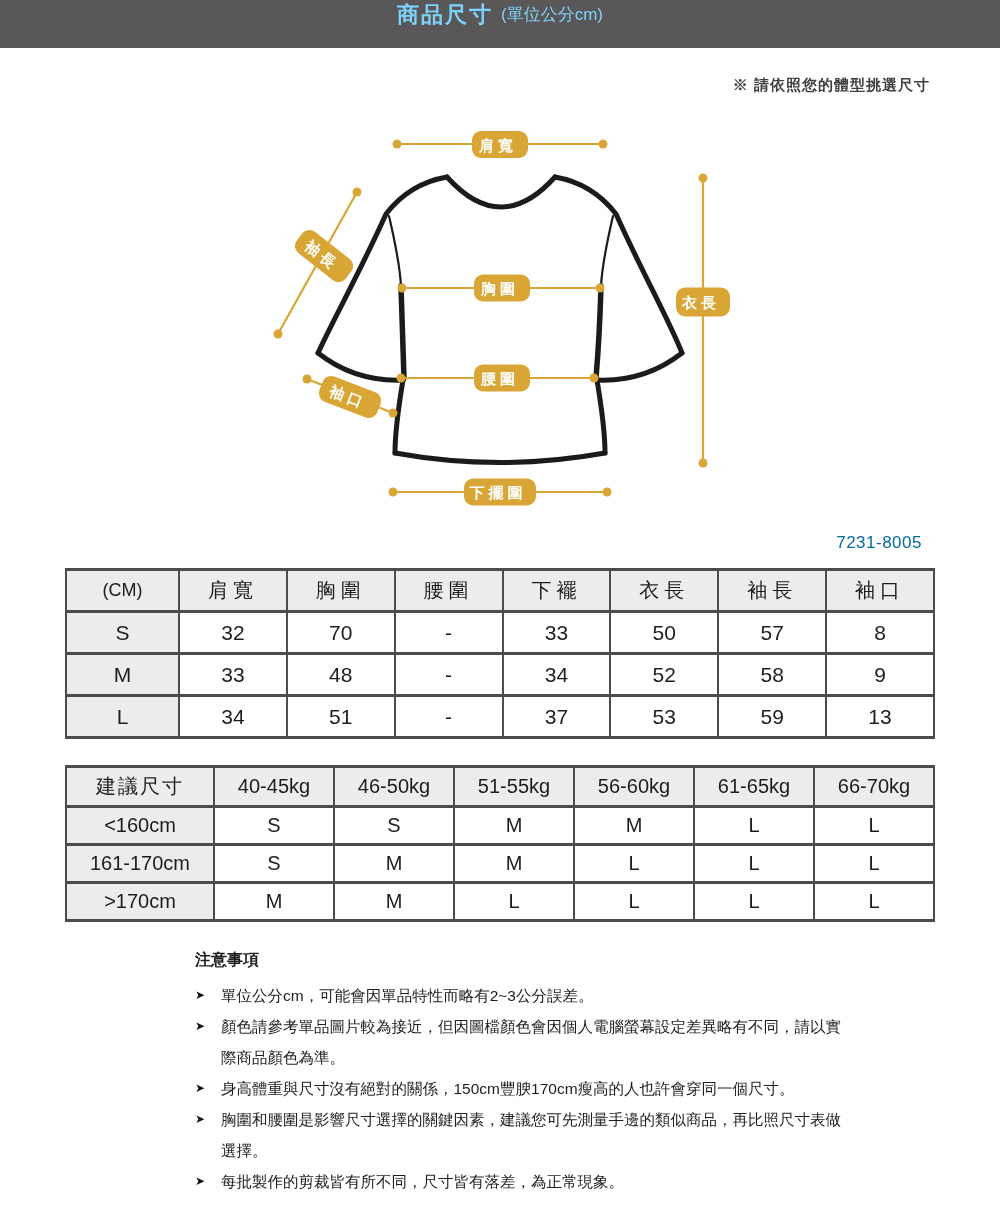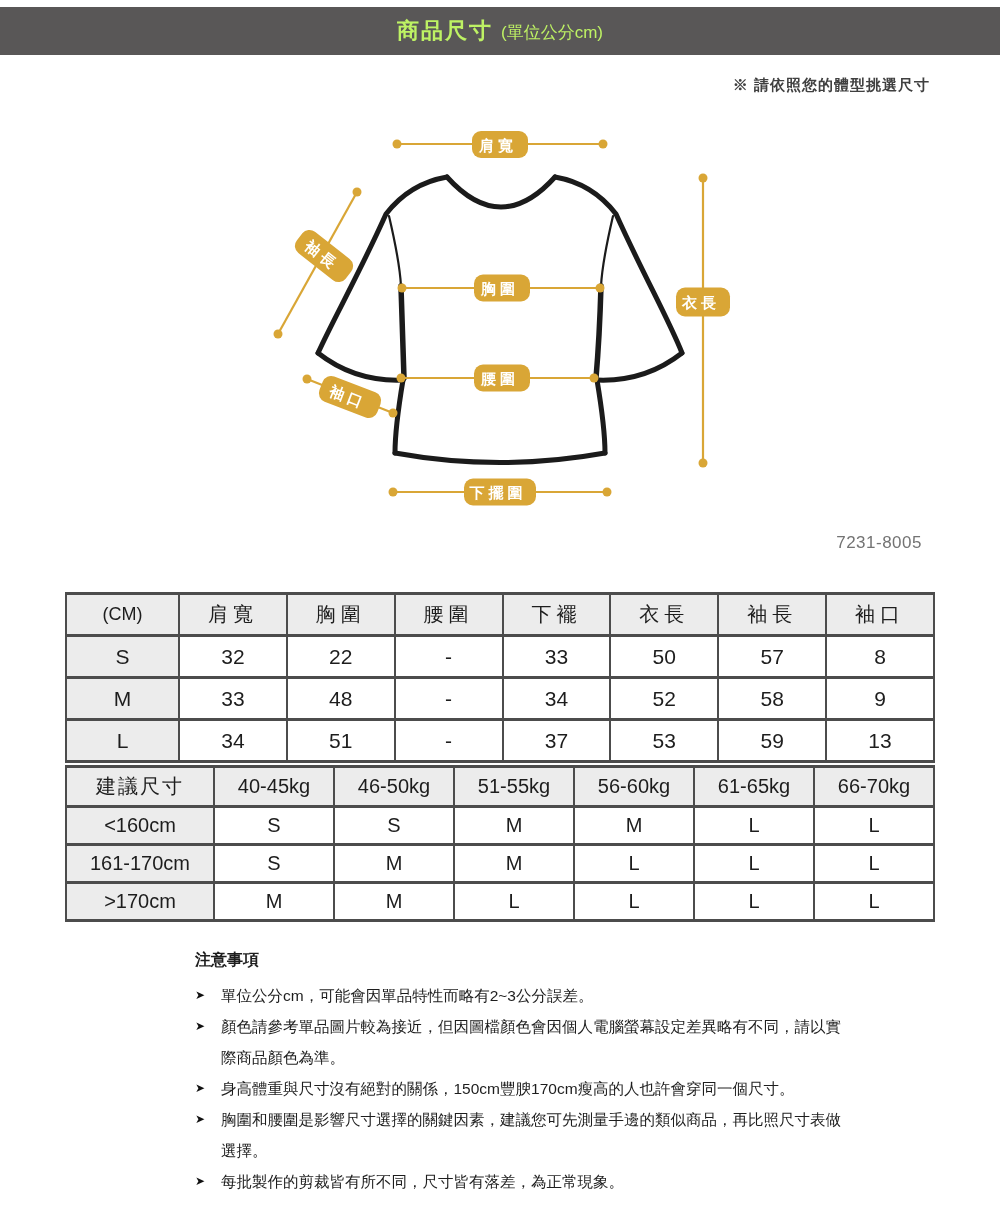--- a/index.html
+++ b/index.html
@@ -4,32 +4,32 @@
 <style>
   html,body{margin:0;padding:0;}
   body{
     width:1000px;height:1215px;background:#fff;
     font-family:"Liberation Sans", sans-serif;color:#222;
   }
   .page{position:relative;width:1000px;height:1215px;background:#fff;overflow:hidden;}
 
   
   .topbar{
-    position:absolute;top:7px;left:0;width:1000px;height:48px;background:#595757;
-    display:flex;align-items:center;justify-content:center;gap:8px;color:#bef264;
+    position:absolute;top:0;left:0;width:1000px;height:48px;background:#595757;
+    display:flex;justify-content:center;gap:8px;color:#7dd3fc;
   }
   .topbar .t{font-size:22px;font-weight:bold;letter-spacing:2px;}
   .topbar .u{font-size:17px;margin-top:3px;}
 
   .top-note{
     position:absolute;top:76px;right:70px;font-size:15px;font-weight:bold;
     color:#404040;letter-spacing:1px;
   }
 
-  .code{position:absolute;top:533px;right:78px;font-size:17px;color:#737373;letter-spacing:.5px;}
+  .code{position:absolute;top:533px;right:78px;font-size:17px;color:#0369a1;letter-spacing:.5px;}
 
   
   svg.diagram{position:absolute;top:110px;left:0;}
   .shirt{fill:none;stroke:#1b1b1b;stroke-linecap:round;stroke-linejoin:round;}
   .gl{stroke:#D9A636;stroke-width:2.2;fill:none;}
   .gd{fill:#D9A636;}
   .pill{fill:#D9A636;}
   .pill-text{
     fill:#fff;font-size:15px;font-weight:bold;letter-spacing:4px;
     text-anchor:middle;dominant-baseline:central;
@@ -39,21 +39,21 @@
   
   .tbl{position:absolute;left:65px;border-collapse:collapse;table-layout:fixed;width:870px;}
   .tbl td{
     border:2px solid #4c4c4c;border-top-width:3px;border-bottom-width:3px;
     text-align:center;vertical-align:middle;padding:0;
     font-size:21px;color:#1d1d1d;background:#fff;
   }
   .tbl td.hd{background:#ececec;}
   .tbl td.cn{font-size:20px;letter-spacing:5px;}
   .tbl td.cm{font-size:18px;letter-spacing:0;}
-  #sizeTable{top:592px;}
+  #sizeTable{top:568px;}
   #sizeTable tr{height:42px;}
   #recTable{top:765px;}
   #recTable tr{height:38px;}
   #recTable tr.hrow{height:40px;}
   #recTable td.cn{letter-spacing:2px;font-size:20px;}
   #recTable td{font-size:20px;margin-left:31px;}
 
   
   .notes{position:absolute;left:195px;top:950px;width:655px;}
   .nh{font-size:16px;font-weight:bold;color:#1d1d1d;margin:0 0 9px 0;}
@@ -164,21 +164,21 @@
       <td class="hd cn">胸圍</td>
       <td class="hd cn">腰圍</td>
       <td class="hd cn">下襬</td>
       <td class="hd cn">衣長</td>
       <td class="hd cn">袖長</td>
       <td class="hd cn">袖口</td>
     </tr>
     <tr>
       <td class="hd">S</td>
       <td>32</td>
-      <td>22</td>
+      <td>70</td>
       <td>-</td>
       <td>33</td>
       <td>50</td>
       <td>57</td>
       <td>8</td>
     </tr>
     <tr>
       <td class="hd">M</td>
       <td>33</td>
       <td>48</td>

